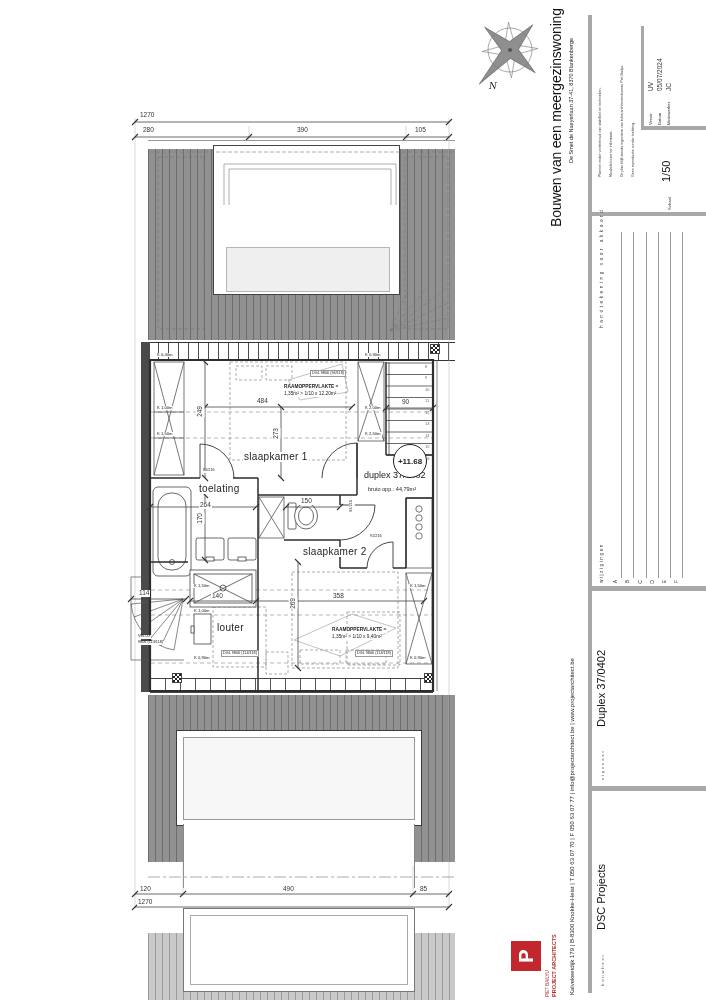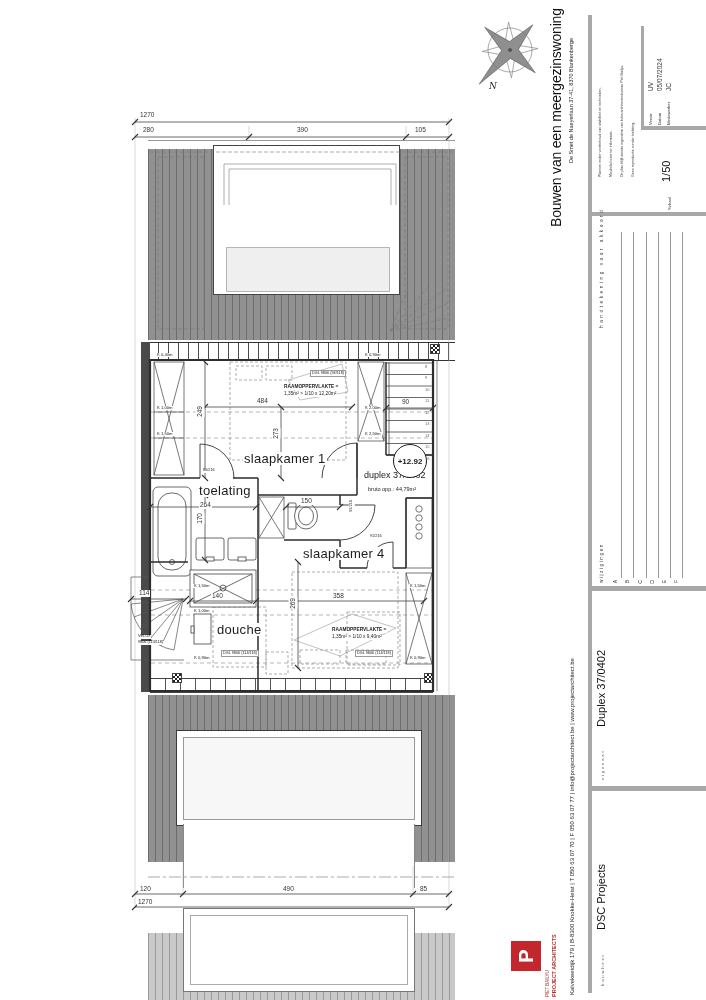--- a/index.html
+++ b/index.html
@@ -5,21 +5,21 @@
   html,body{margin:0;padding:0;background:#e8e8e8;overflow:hidden}
   .sheet{position:relative;width:706px;height:1000px;background:#ffffff;overflow:hidden;
          font-family:"Liberation Sans","DejaVu Sans",sans-serif;color:#222}
   .abs{position:absolute}
   .lbl{position:absolute;white-space:nowrap;line-height:1;color:#222;background:#fff;padding:0 1px}
   .nobg{background:transparent}
   .vt{writing-mode:vertical-rl;transform:rotate(180deg)}
   .rot{position:absolute;transform:rotate(-90deg);transform-origin:0 0;white-space:nowrap}
   .dim{font-size:6.5px;color:#333}
   .t38{font-size:3.8px}.t42{font-size:4.2px}.t48{font-size:4.8px}.t55{font-size:5.5px}
-  .room{font-size:13px;color:#1c1c1c;letter-spacing:.3px}
+  .room{font-size:10px;color:#1c1c1c;letter-spacing:.3px}
   .boxed{border:.5px solid #999;padding:.5px 1px}
   .stripes{background:repeating-linear-gradient(90deg,#6d6d6d 0 1px,#919191 1px 7px)}
   .stripes2{background:repeating-linear-gradient(90deg,#9a9a9a 0 1px,#c9c9c9 1px 7px)}
   .bar{position:absolute;background:#a8a8a8}
   .checker{position:absolute;width:8px;height:8px;
            background:conic-gradient(#222 25%,#fff 25% 50%,#222 50% 75%,#fff 75%);
            background-size:4px 4px;border:.5px solid #444}
   .rafters{background-color:#fff;background-image:repeating-linear-gradient(90deg,#4a4a4a 0 1px,transparent 1px 10px);
            border-top:1.2px solid #333;border-bottom:1.2px solid #333}
   .rafters2{background-color:#fff;background-image:repeating-linear-gradient(90deg,#555 0 1px,transparent 1px 15px);
@@ -206,37 +206,37 @@
   <div class="lbl dim vt" style="left:196px;top:513px">170</div>
   <div class="lbl dim vt" style="left:289px;top:598px">269</div>
 
   <div class="lbl dim" style="left:139px;top:886px">120</div>
   <div class="lbl dim" style="left:282px;top:886px">490</div>
   <div class="lbl dim" style="left:419px;top:886px">85</div>
   <div class="lbl dim" style="left:137px;top:899px">1270</div>
 
   <div class="lbl room" style="left:243px;top:452px">slaapkamer 1</div>
   <div class="lbl room" style="left:198px;top:484px">toelating</div>
-  <div class="lbl room" style="left:302px;top:547px">slaapkamer 4</div>
-  <div class="lbl room" style="left:216px;top:623px">douche</div>
+  <div class="lbl room" style="left:302px;top:547px">slaapkamer 2</div>
+  <div class="lbl room" style="left:216px;top:623px">louter</div>
 
   <div class="lbl t48" style="left:283px;top:385px;font-weight:bold">RAAMOPPERVLAKTE =</div>
   <div class="lbl t48" style="left:283px;top:392px">1,35m² &gt; 1/10 x 12,20m²</div>
   <div class="lbl t48" style="left:331px;top:628px;font-weight:bold">RAAMOPPERVLAKTE =</div>
   <div class="lbl t48" style="left:331px;top:635px">1,35m² &gt; 1/10 x 9,40m²</div>
 
   <div class="lbl t38 boxed" style="left:310px;top:370px">DGL 9806 (94/118)</div>
   <div class="lbl t38 boxed" style="left:221px;top:650px">DGL 9806 (114/118)</div>
   <div class="lbl t38 boxed" style="left:355px;top:650px">DGL 9806 (114/118)</div>
   <div class="lbl t38" style="left:137px;top:635px">VELUX</div>
   <div class="lbl t38" style="left:137px;top:641px">9806 (114/118)</div>
 
   <div class="lbl" style="left:363px;top:471px;font-size:9px">duplex 37/0402</div>
   <div class="lbl t55" style="left:367px;top:487px">bruto opp.: 44,79m²</div>
-  <div class="levelbadge">+12.92</div>
+  <div class="levelbadge">+11.68</div>
 
   <div class="lbl t38" style="left:202px;top:469px">80/216</div>
   <div class="lbl t38 vt" style="left:349px;top:500px">91/216</div>
   <div class="lbl t38" style="left:369px;top:535px">91/216</div>
 
   <div class="lbl t42" style="left:156px;top:353px">K 0,40m</div>
   <div class="lbl t42" style="left:364px;top:353px">K 0,90m</div>
   <div class="lbl t42" style="left:156px;top:406px">K 1,00m</div>
   <div class="lbl t42" style="left:364px;top:406px">K 2,00m</div>
   <div class="lbl t42" style="left:156px;top:432px">K 1,50m</div>

